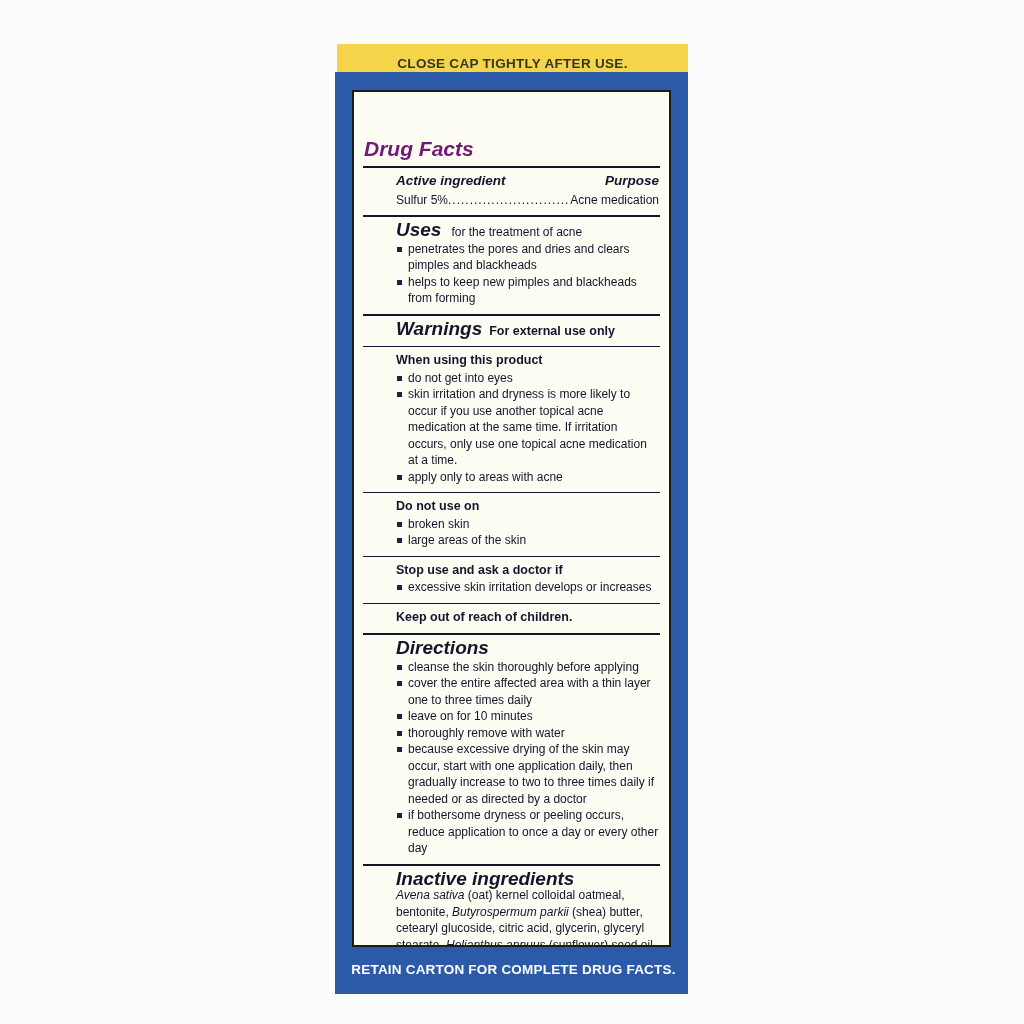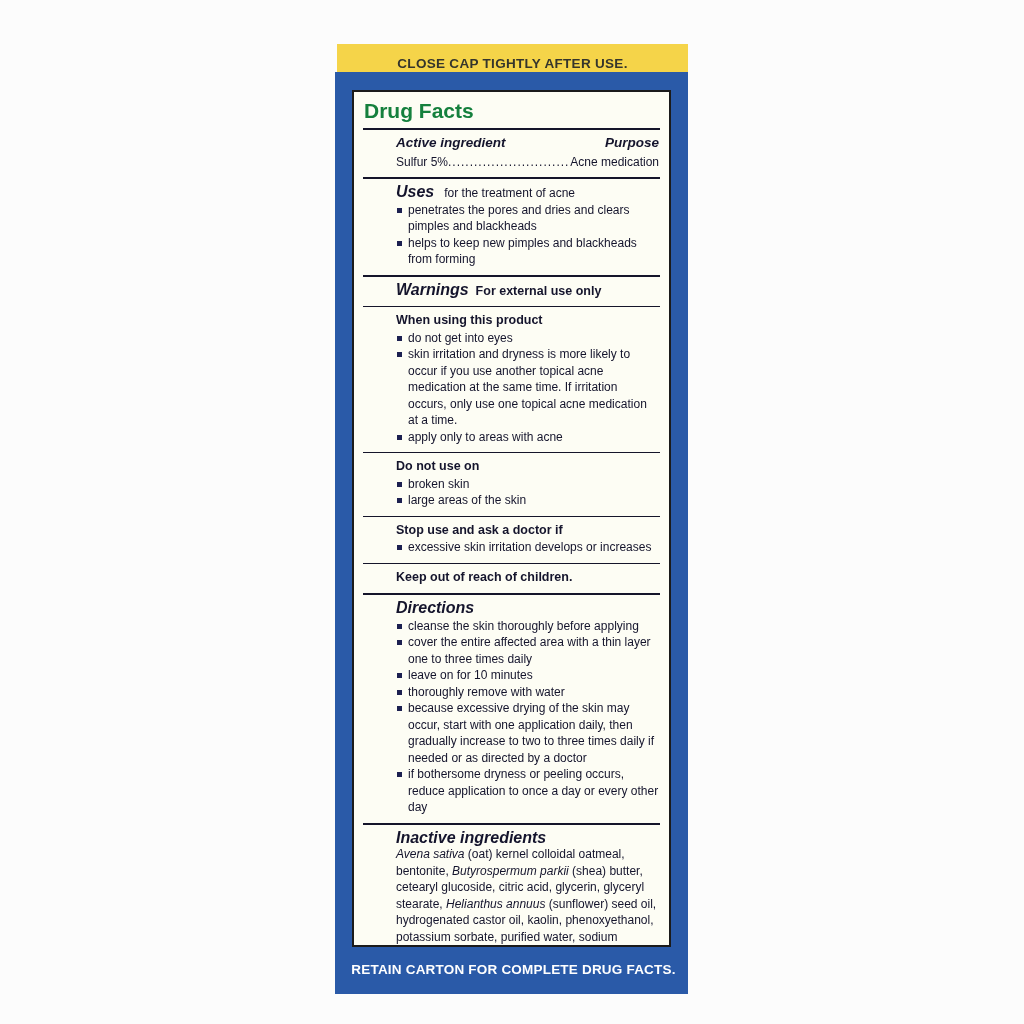--- a/index.html
+++ b/index.html
@@ -24,28 +24,28 @@
     padding:18px 17px 0 17px;
   }
   .box {
     background:#fdfdf4;
     border:2px solid #1b1b1b;
     width:319px; height:857px;
     padding:5px 9px 6px 9px;
     overflow:hidden;
   }
   .title {
-    font-size:21px; font-weight:bold; 
-    color:#15803d; padding:2px 0 5px 1px;
+    font-size:21px; font-weight:bold; font-style:italic;
+    color:#701a75; padding:2px 0 5px 1px;margin-top:38px;
   }
   .rule { border-top:2px solid #15152a; }
   .rule.minor { border-top:1px solid #15152a; }
   .sec { padding:5px 1px 7px 1px; font-size:12px; line-height:16.5px;margin-left:32px; }
   .h14 { font-size:13.5px; font-weight:bold; font-style:italic; color:#14142c; }
-  .h-section { font-size:16px; font-weight:bold; font-style:italic; color:#14142c; }
+  .h-section { font-size:19px; font-weight:bold; font-style:italic; color:#14142c; }
   .after { margin-left:10px; font-size:12px; }
   .bold-after { margin-left:7px; font-size:12.5px; font-weight:bold; }
   .subhead { font-weight:bold; font-size:12.5px; padding-bottom:1px; }
   .ai-head { display:flex; justify-content:space-between; padding-bottom:2px; }
   .ai-row { display:flex; align-items:baseline; white-space:nowrap; }
   .dots { flex:1 1 auto; overflow:hidden; letter-spacing:1px; }
   .li { display:flex; }
   .sq {
     flex:0 0 auto; width:5px; height:5px; background:#1c2050;
     margin:6px 6px 0 1px;

